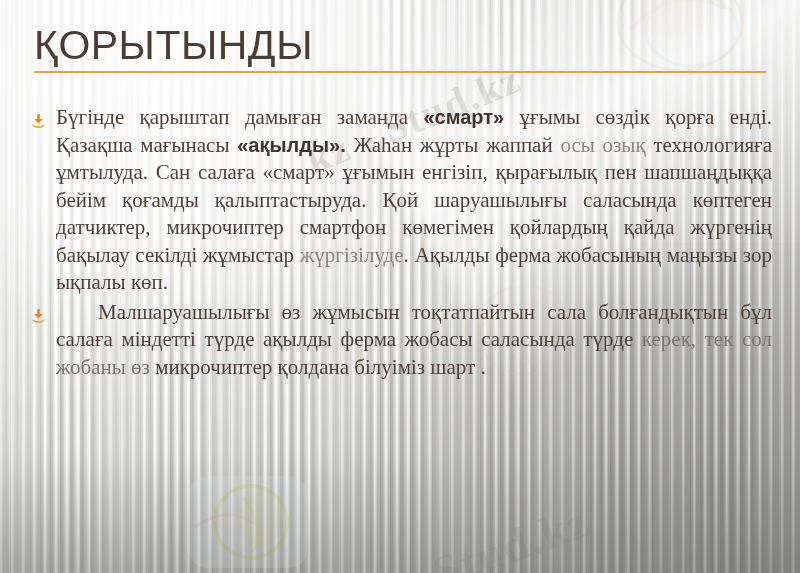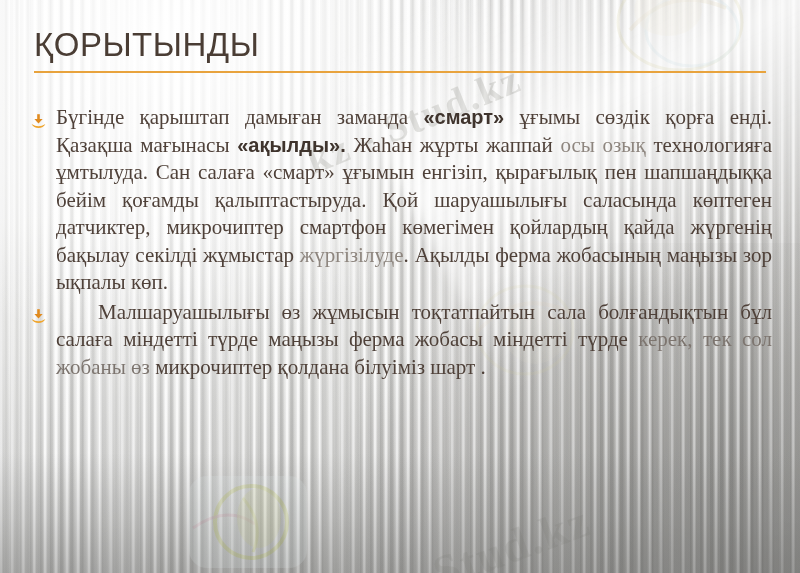--- a/index.html
+++ b/index.html
@@ -129,21 +129,21 @@
   .wm-logo-mid { left: 455px; top: 270px; opacity: 0.22; }
 
   
   .title-wrap {
     position: absolute;
     left: 34px; top: 22px;
     right: 34px;
   }
   .title {
     font-family: "Liberation Sans", "DejaVu Sans", sans-serif;
-    font-size: 33px;
+    font-size: 41px;
     line-height: 46px;
     color: #4a3d34;
     letter-spacing: 0.5px;
     font-weight: normal;
     margin: 0;
     padding-bottom: 2px;
   }
   .title-rule {
     height: 2px;
     background: #e8a33d;
@@ -242,18 +242,18 @@
 
     <div class="para">
       <div class="bullet">
         <svg width="17" height="17" viewBox="0 0 17 17">
           <path d="M8.5 1.2 L8.5 7.6" stroke="#e08a1e" stroke-width="2.6" fill="none"></path>
           <path d="M4.4 6.0 L8.5 10.4 L12.6 6.0 Z" fill="#e08a1e"></path>
           <path d="M1.6 11.0 q6.9 4.6 13.8 0 q-2.0 4.0 -6.9 4.0 q-4.9 0 -6.9 -4.0 Z" fill="#efa62f"></path>
         </svg>
       </div>
       <div class="ptext second">
-        <span>Малшаруашылығы өз жұмысын тоқтатпайтын сала болғандықтын бұл салаға міндетті түрде маңызы ферма жобасы міндетті түрде </span><span class="faded2">керек, тек сол жобаны өз</span><span> микрочиптер қолдана білуіміз шарт .</span>
+        <span>Малшаруашылығы өз жұмысын тоқтатпайтын сала болғандықтын бұл салаға міндетті түрде ақылды ферма жобасы саласында түрде </span><span class="faded2">керек, тек сол жобаны өз</span><span> микрочиптер қолдана білуіміз шарт .</span>
       </div>
     </div>
 
   </div>
 </div>
 
 </body></html>

